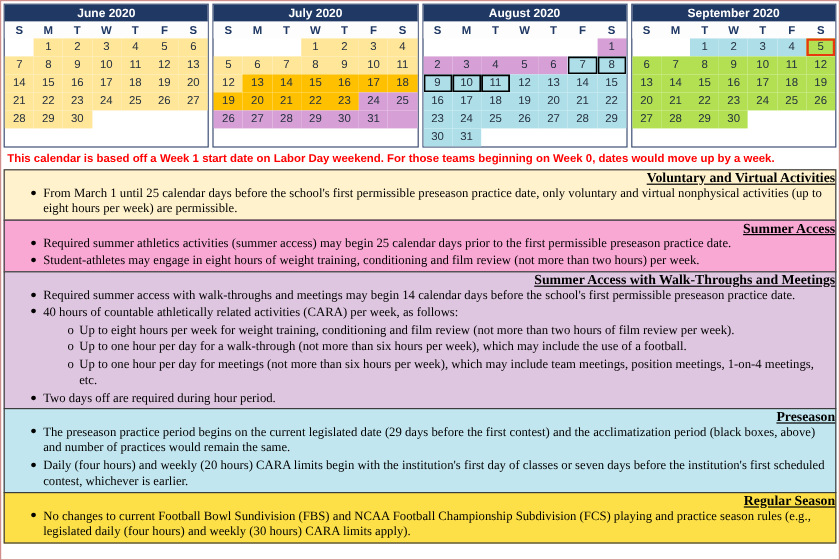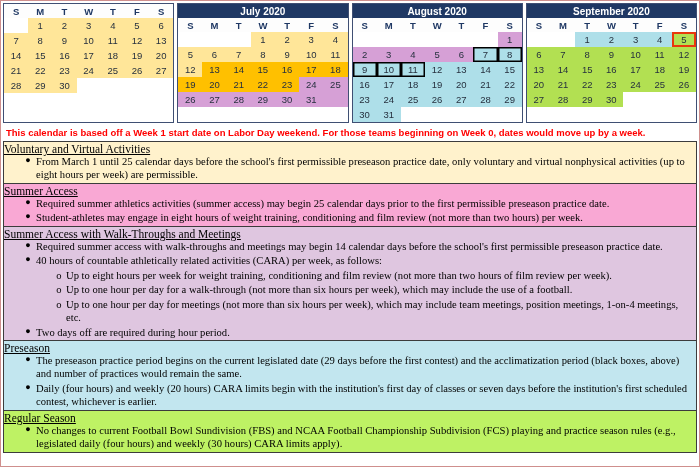--- a/index.html
+++ b/index.html
@@ -14,34 +14,35 @@
   .cal-title{background:#1F3864;color:#fff;text-align:center;font-weight:bold;font-size:10px;padding:2px 0 1px 0;}
   .cal-days{display:grid;grid-template-columns:repeat(7,1fr);font-weight:bold;color:#1F3864;font-size:9.5px;text-align:center;padding:2px 0 1px 0;background:#fdfdfd;}
   .cal-week{display:grid;grid-template-columns:repeat(7,1fr);}
   .cell{height:15px;line-height:15px;text-align:center;font-size:9.5px;color:#26303e;}
   
   .note{color:#FF0000;font-weight:bold;font-size:9.5px;padding:4px 4px 2px 5px;}
   
   .sections{padding:1px 2px 0 2px;font-family:"Liberation Serif",serif;}
   .section{border:1px solid #3c3c3c;}
   .section + .section{margin-top:-1px;}
-  .section-title{text-align:left;font-weight:normal;font-size:11.5px;padding:1px 0 0 0;color:#000;}
+  .section-title{text-align:right;font-weight:bold;font-size:11.5px;padding:1px 0 0 0;color:#000;}
   .section-title .tt{text-decoration:underline;}
   .item{display:flex;font-size:10.6px;line-height:1.27;color:#000;padding:0 8px 1px 0;}
   .item .marker{flex:0 0 auto;text-align:center;}
   .item.l1 .marker{width:16px;margin-left:16px;font-size:9px;}
   .item.l2 .marker{width:14px;margin-left:48px;font-size:10.6px;}
   .item .text{flex:1;}
 </style>
 </head>
 <body>
 
 <div class="page">
   <div class="calendars" id="calendars">
       <div class="cal">
+        <div class="cal-title">June 2020</div>
         <div class="cal-days">
           <span>S</span>
           <span>M</span>
           <span>T</span>
           <span>W</span>
           <span>T</span>
           <span>F</span>
           <span>S</span>
         </div>
         <div class="cal-week">
@@ -349,21 +350,21 @@
         <div class="section-title"><span class="tt">Preseason</span></div>
         <div class="item l1">
           <span class="marker">●</span>
           <span class="text">The preseason practice period begins on the current legislated date (29 days before the first contest) and the acclimatization period (black boxes, above) and number of practices would remain the same.</span>
         </div>
         <div class="item l1">
           <span class="marker">●</span>
           <span class="text">Daily (four hours) and weekly (20 hours) CARA limits begin with the institution's first day of classes or seven days before the institution's first scheduled contest, whichever is earlier.</span>
         </div>
       </div>
-      <div class="section" style="background: #bef264;">
+      <div class="section" style="background: #fde047;">
         <div class="section-title"><span class="tt">Regular Season</span></div>
         <div class="item l1">
           <span class="marker">●</span>
           <span class="text">No changes to current Football Bowl Sundivision (FBS) and NCAA Football Championship Subdivision (FCS) playing and practice season rules (e.g., legislated daily (four hours) and weekly (30 hours) CARA limits apply).</span>
         </div>
       </div>
     </div>
 </div>
 
 </body></html>

